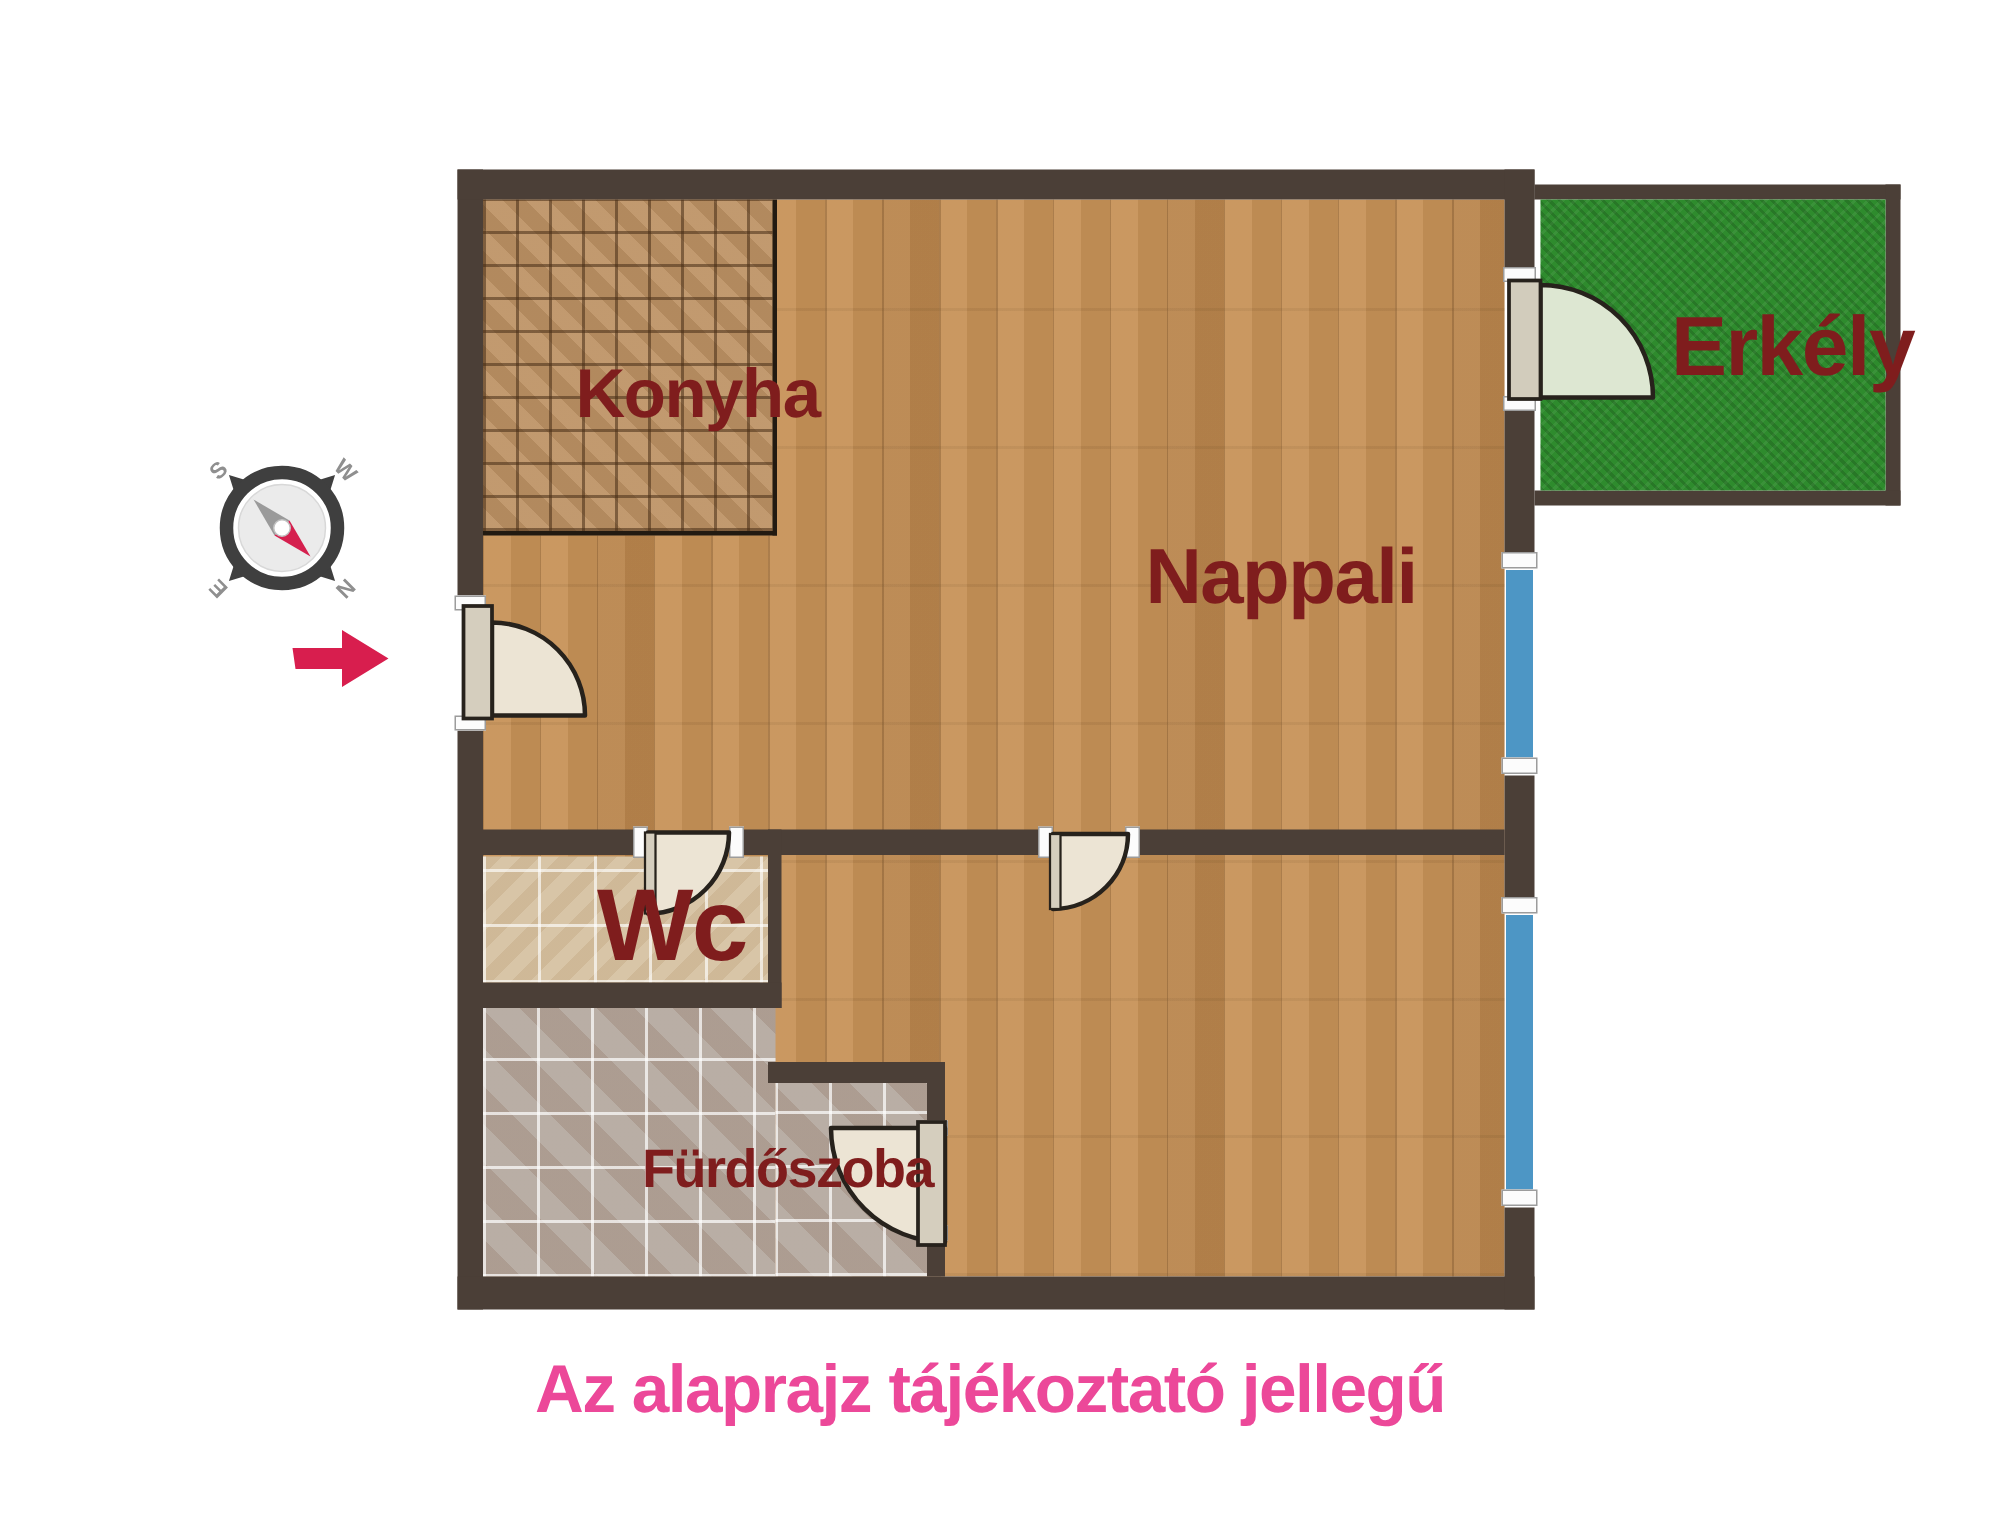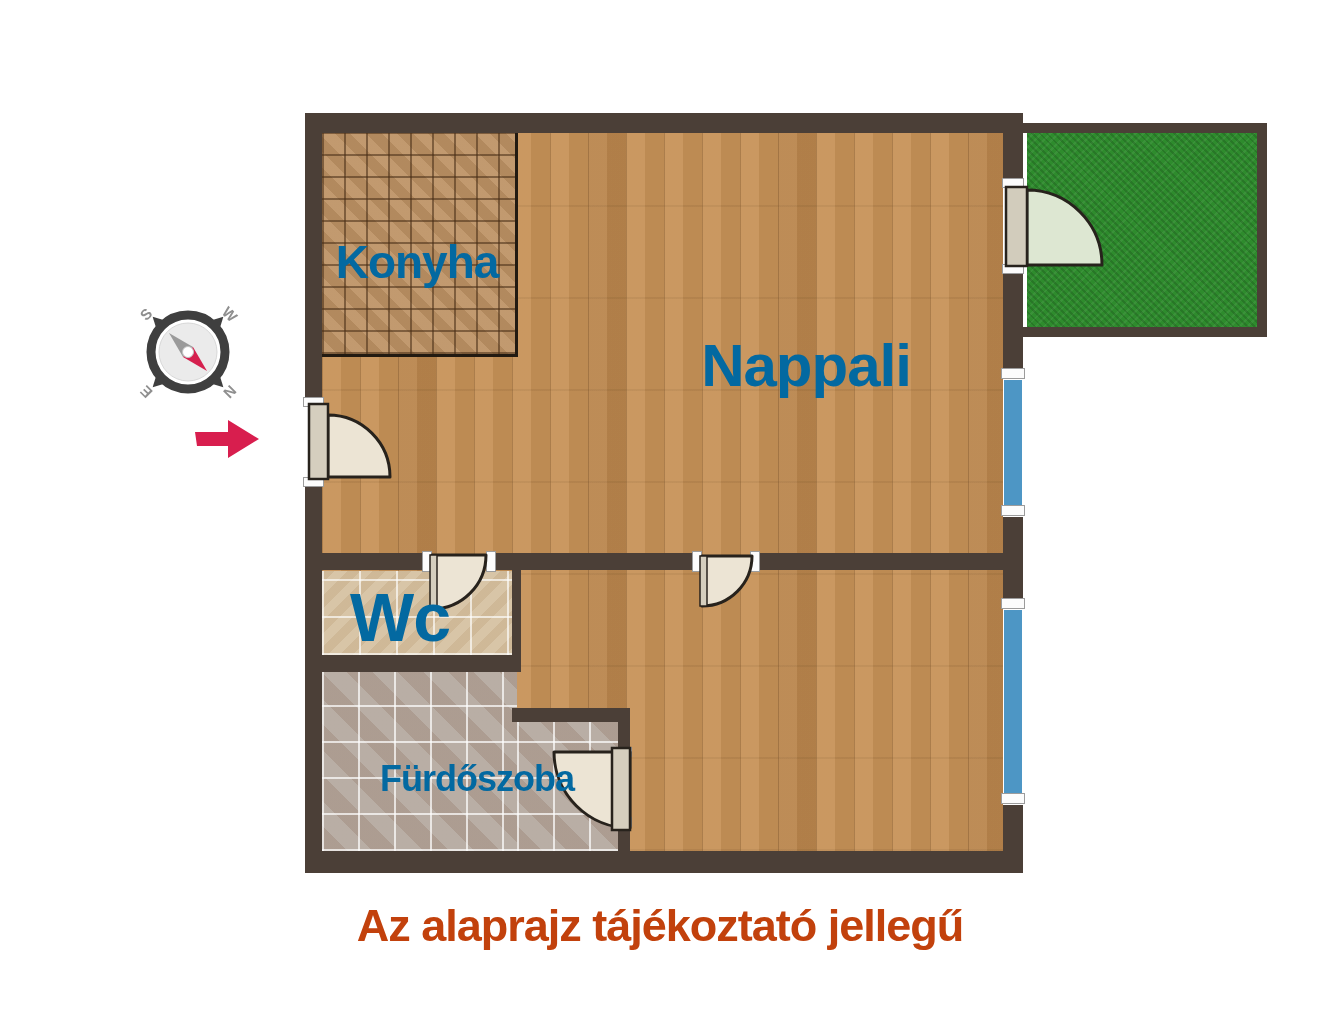--- a/index.html
+++ b/index.html
@@ -27,23 +27,23 @@
       repeating-linear-gradient(135deg, rgba(160,120,70,.16) 0 9px, rgba(0,0,0,0) 9px 18px);}
   .floor-bath{position:absolute;background-color:#b2a69c;
     background-image:
       repeating-linear-gradient(0deg, rgba(255,255,255,.7) 0 2px, rgba(0,0,0,0) 2px 36px),
       repeating-linear-gradient(90deg, rgba(255,255,255,.7) 0 2px, rgba(0,0,0,0) 2px 36px),
       repeating-linear-gradient(45deg, rgba(140,100,80,.14) 0 18px, rgba(255,255,255,.09) 18px 36px);}
   .floor-grass{position:absolute;background-color:#2e8b2d;
     background-image:
       repeating-linear-gradient(45deg, rgba(0,0,0,.14) 0 2px, rgba(0,0,0,0) 2px 5px),
       repeating-linear-gradient(-45deg, rgba(255,255,255,.06) 0 2px, rgba(0,0,0,0) 2px 6px);}
-  .room-label{position:absolute;font-weight:bold;color:#0369a1;white-space:nowrap;
-    transform:translate(-50%,-50%);letter-spacing:-1px;line-height:1;}
-  #caption{position:absolute;font-weight:bold;color:#c2410c;white-space:nowrap;
+  .room-label{position:absolute;font-weight:bold;color:#7f1d1d;white-space:nowrap;
+    transform:translate(-50%,-50%);letter-spacing:-1px;line-height:1;margin-left:48px;}
+  #caption{position:absolute;font-weight:bold;color:#ec4899;white-space:nowrap;
     transform:translate(-50%,-50%);font-size:45px;letter-spacing:-1px;}
   svg{position:absolute;left:0;top:0;}
 </style>
 </head>
 <body>
 
 <div id="canvas">
 
   <div class="floor-wood" style="left:322px;top:133px;width:681px;height:718px;"></div>
   <div class="floor-kitchen" style="left:322px;top:133px;width:196px;height:224px;"></div>
@@ -126,19 +126,20 @@
         <text transform="translate(42,-38) rotate(45)" dominant-baseline="central">W</text>
         <text transform="translate(-42,40) rotate(-135)" dominant-baseline="central">E</text>
         <text transform="translate(42,40) rotate(135)" dominant-baseline="central">N</text>
       </g>
     </g>
 
     <path d="M195,432 L228,432 L228,420 L259,439 L228,458 L228,446 L197,446 Z" fill="#d81e4e"></path>
   </svg>
 
   <div class="room-label" style="left:417px;top:262px;font-size:46px;">Konyha</div>
-  <div class="room-label" style="left:806px;top:366px;font-size:60px;">Nappali</div>
+  <div class="room-label" style="left:806px;top:385px;font-size:52px;">Nappali</div>
+  <div class="room-label" style="left:1147px;top:231px;font-size:56px;">Erkély</div>
   <div class="room-label" style="left:400px;top:617px;font-size:68px;">Wc</div>
   <div class="room-label" style="left:477px;top:779px;font-size:36px;">Fürdőszoba</div>
 
   <div id="caption" style="left:660px;top:926px;">Az alaprajz tájékoztató jellegű</div>
 
 </div>
 
 </body></html>

